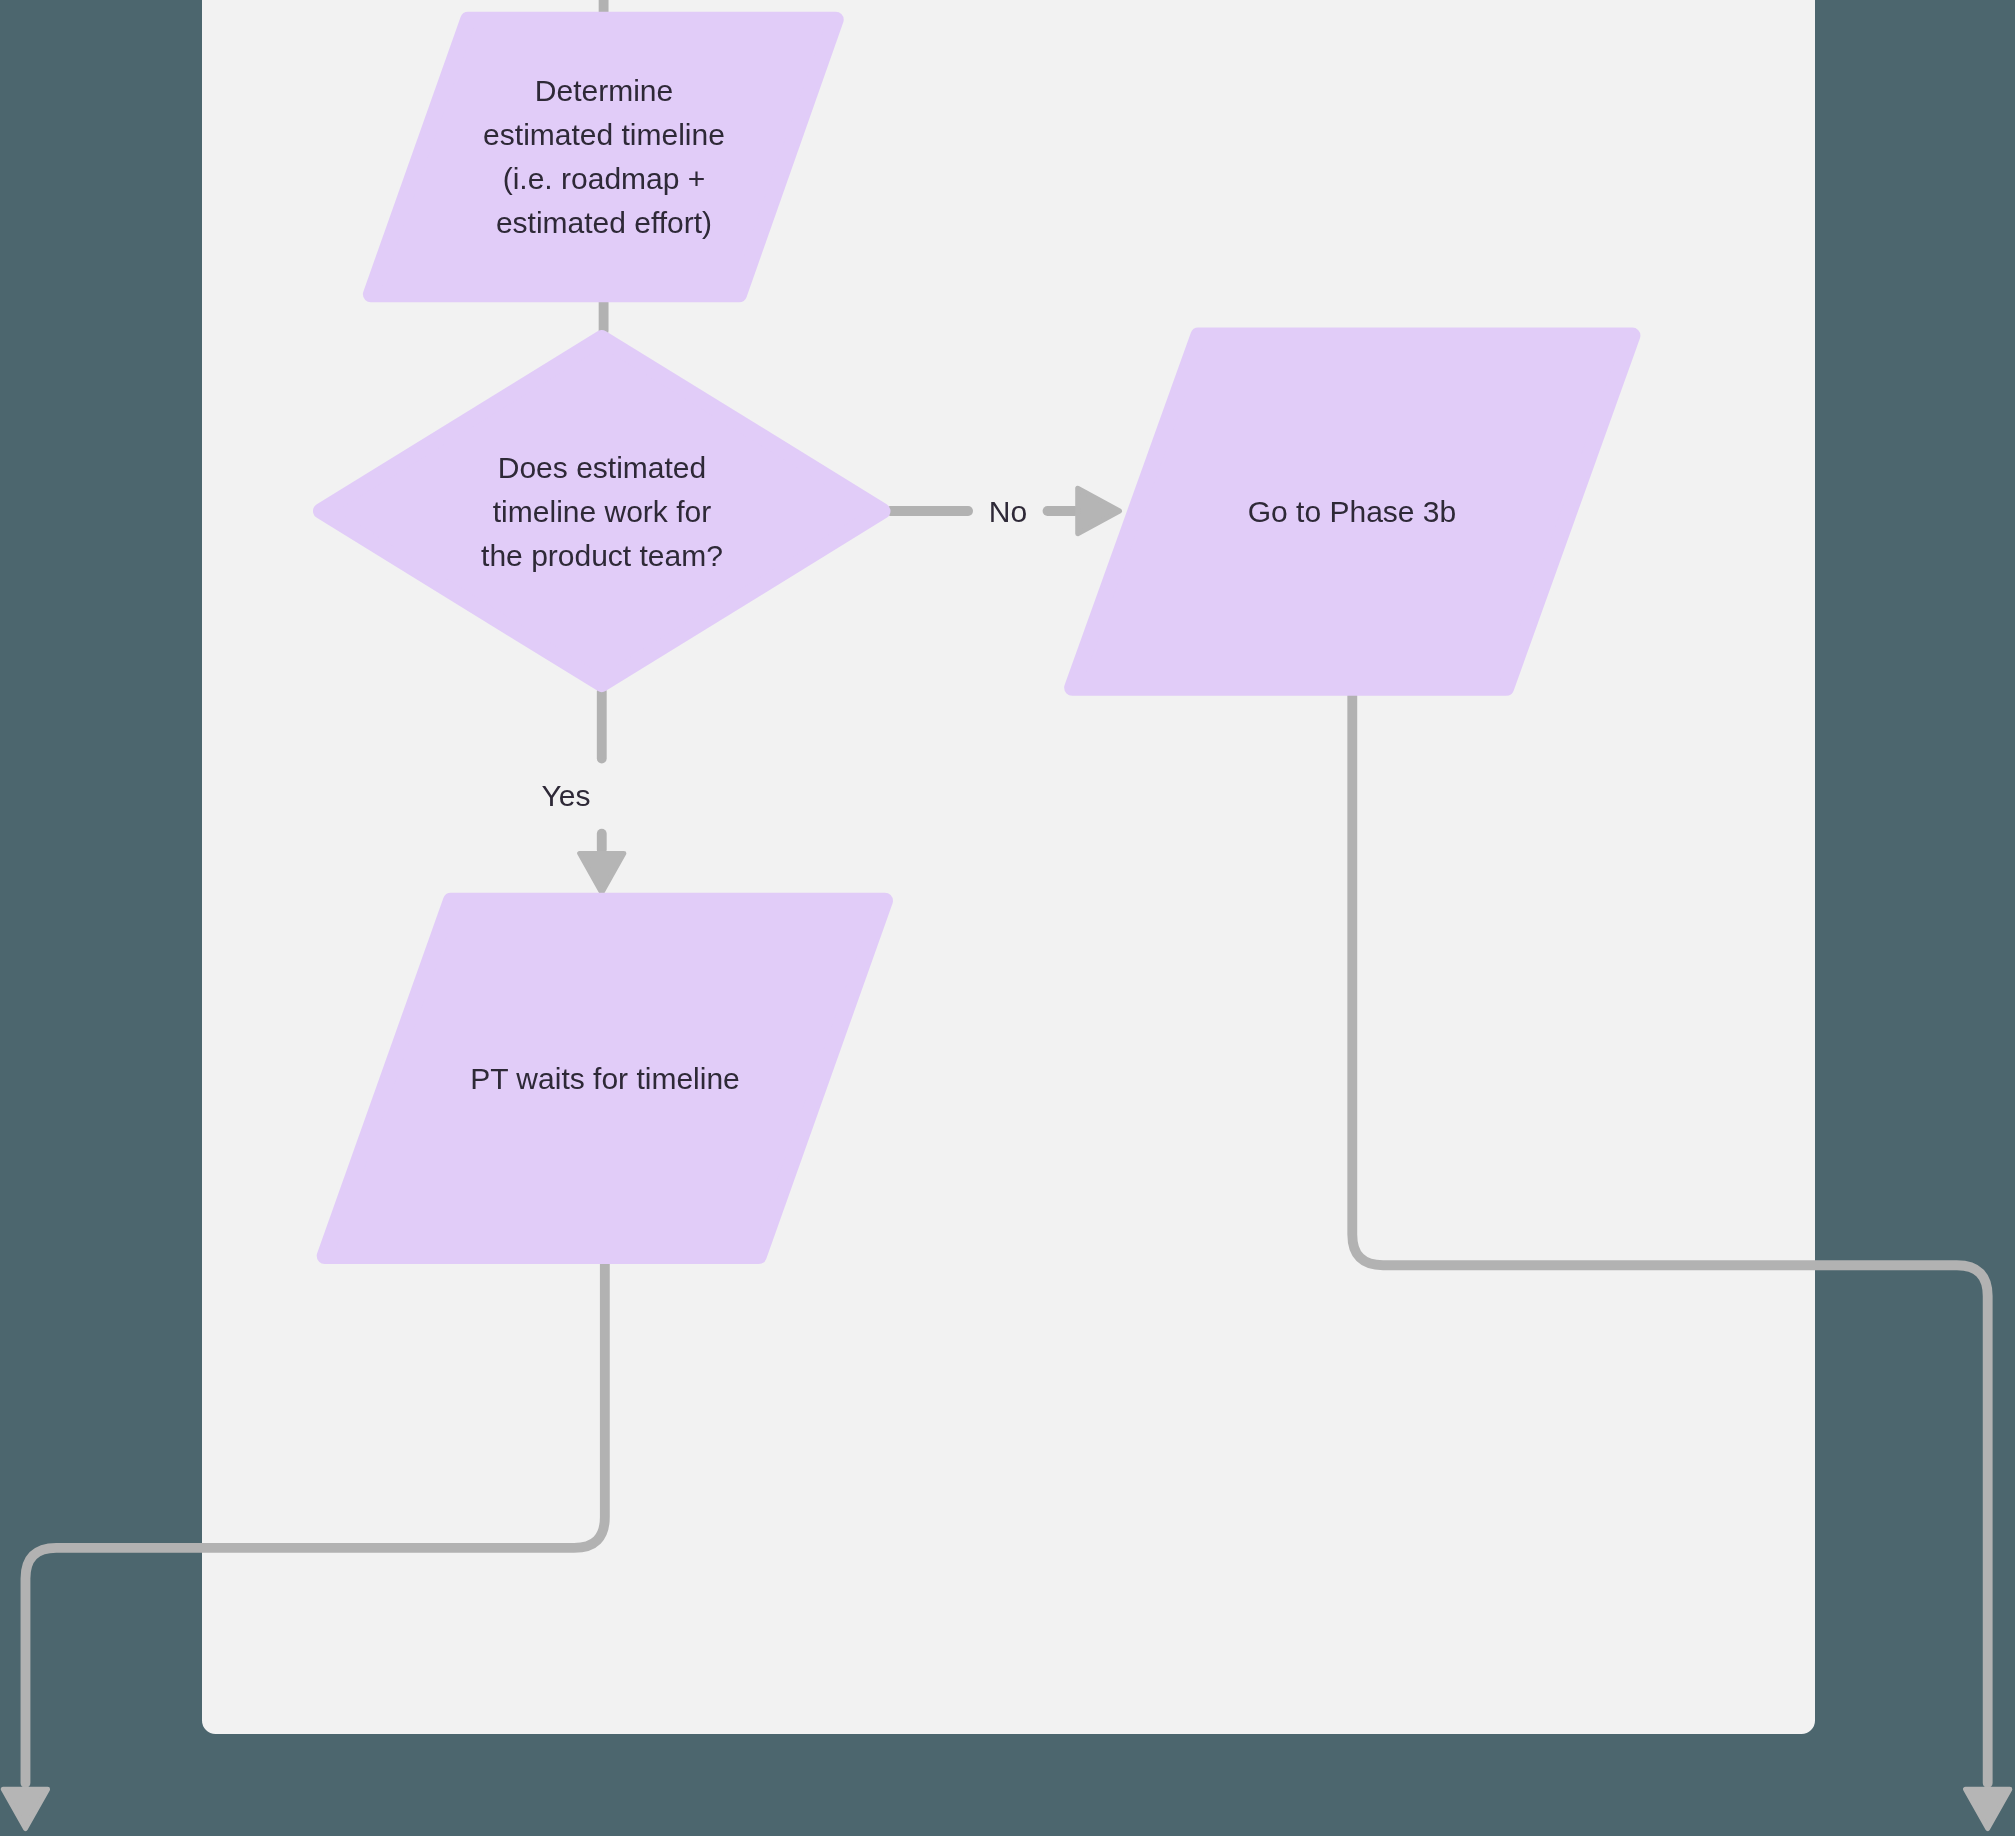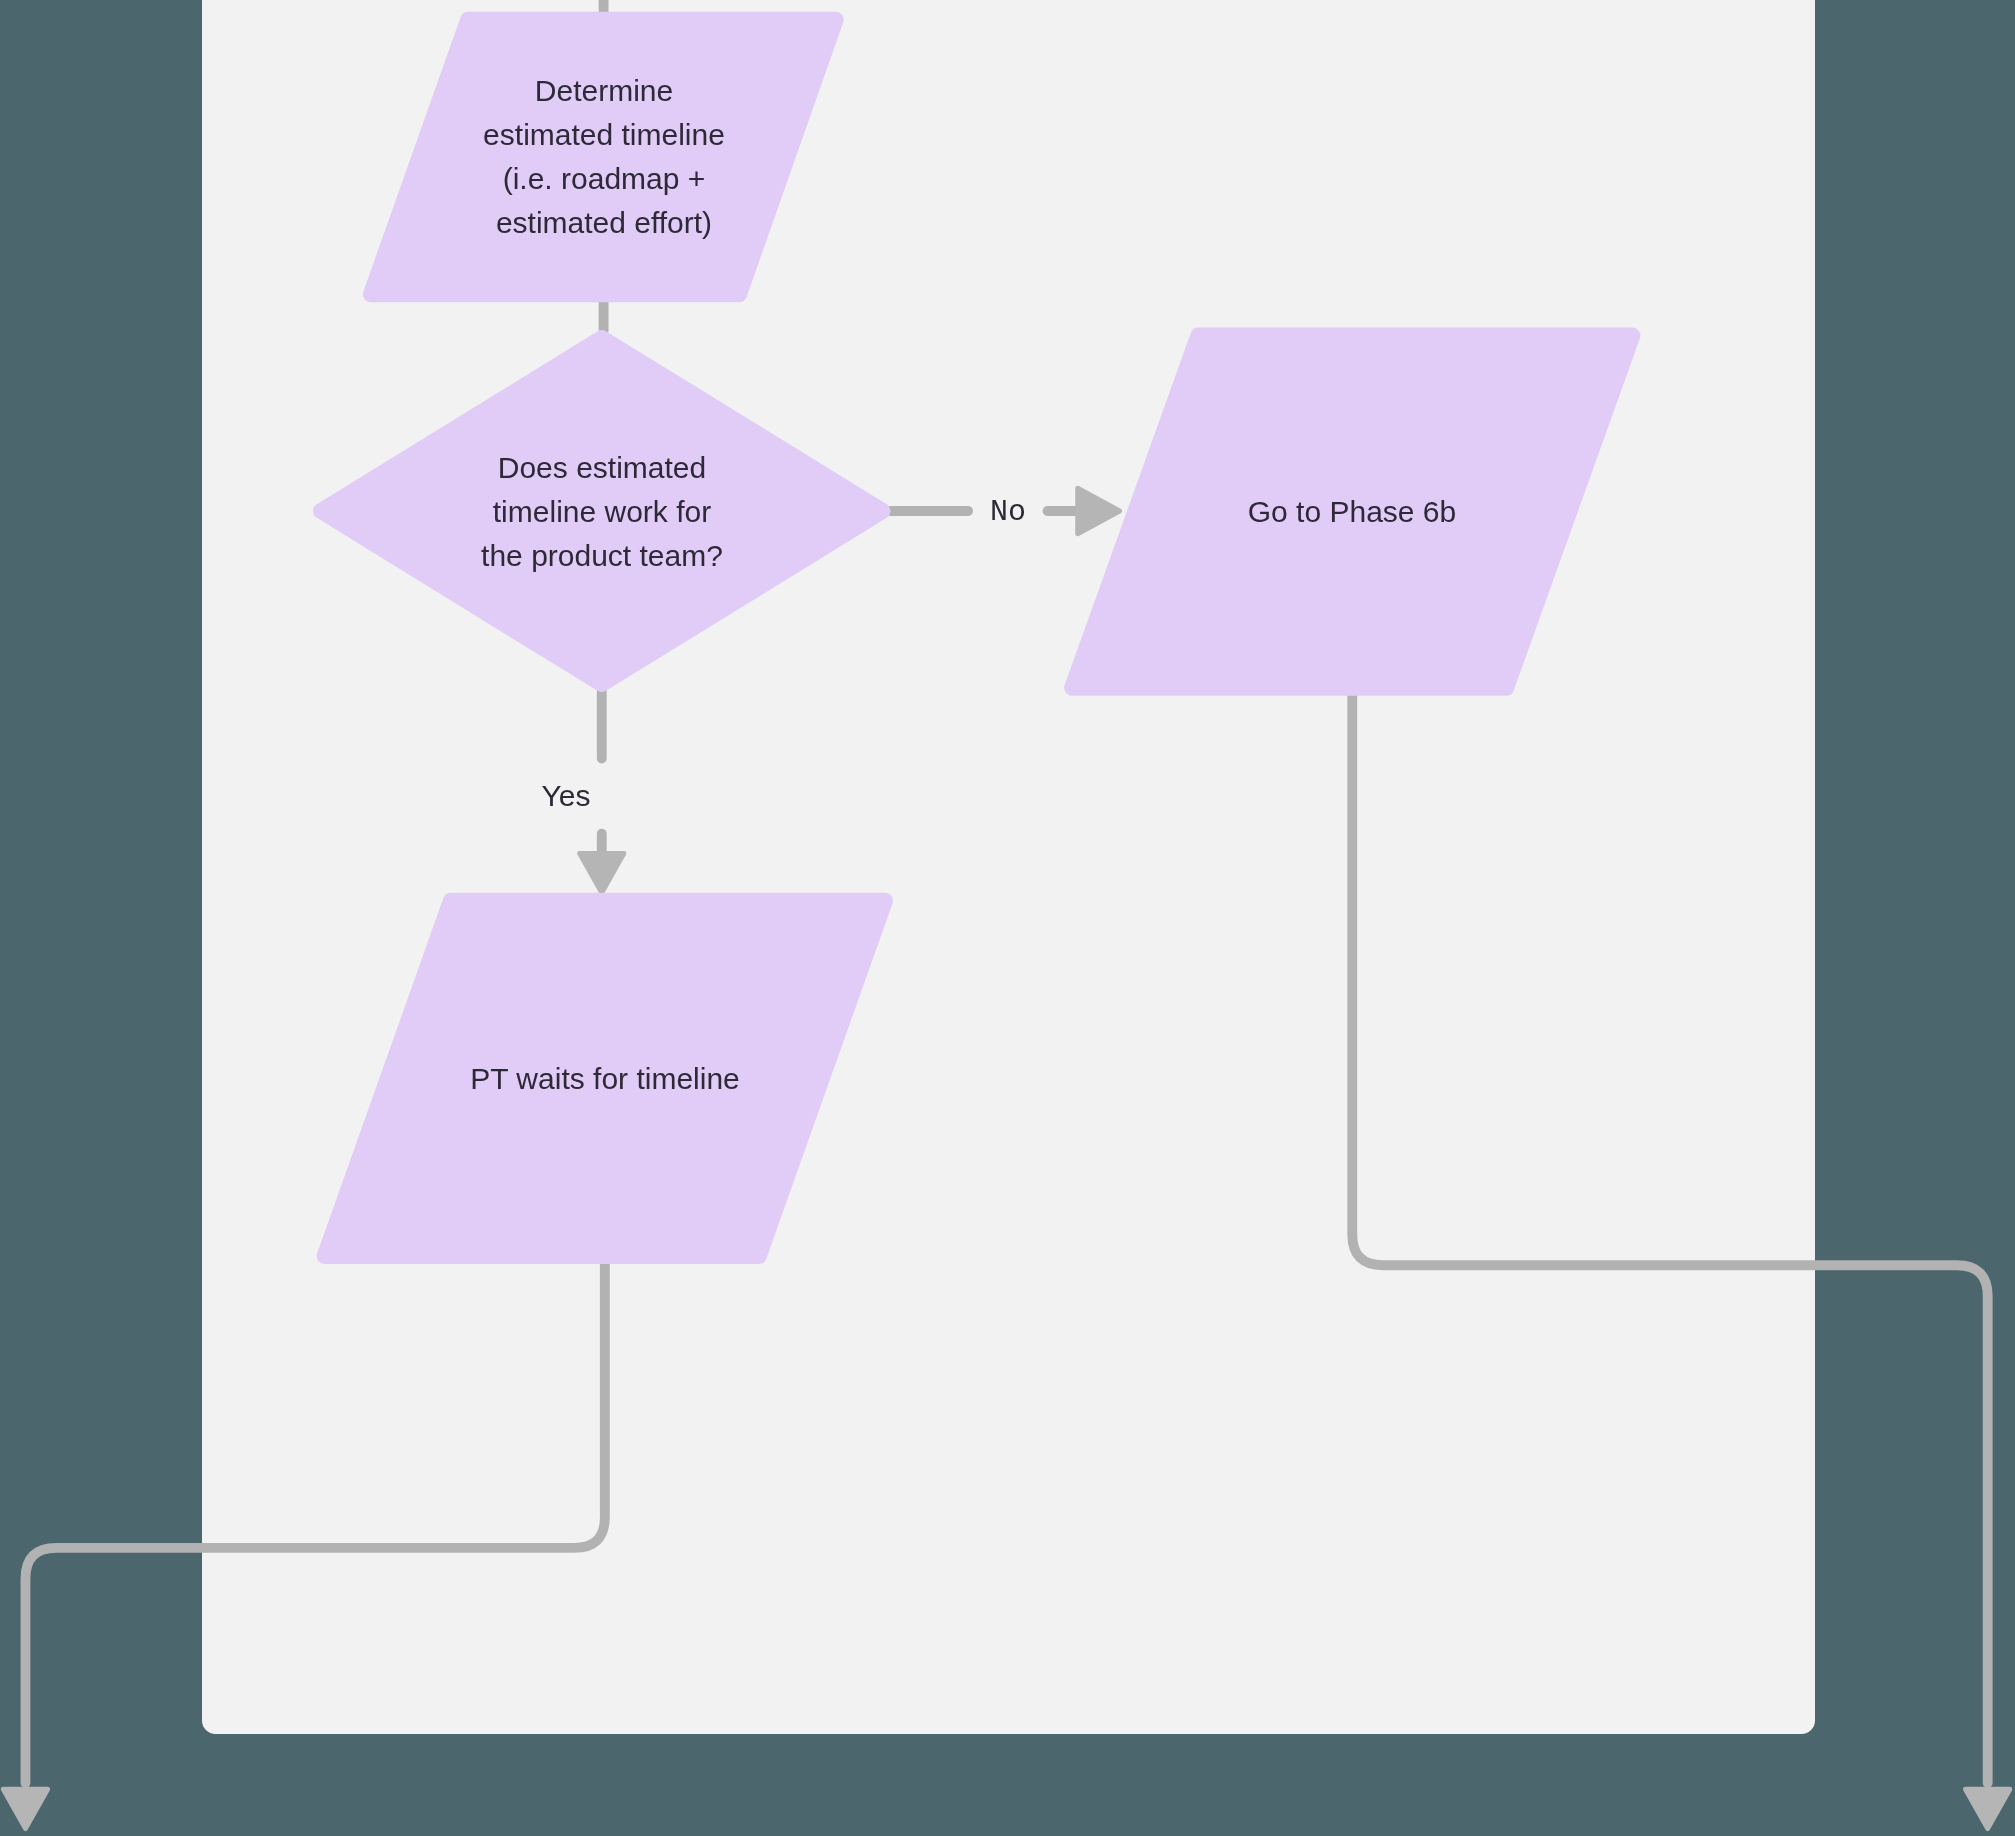--- a/index.html
+++ b/index.html
@@ -109,25 +109,25 @@
   </div>
 
   <div class="label" style="left:604px; top:157px;">
     <div>Determine</div>
     <div>estimated timeline</div>
     <div>(i.e. roadmap +</div>
     <div>estimated effort)</div>
   </div>
 
   <div class="label" style="left:1352px; top:512px;">
-    <div>Go to Phase 6b</div>
+    <div>Go to Phase 3b</div>
   </div>
 
   <div class="label" style="left:605px; top:1079px;">
     <div>PT waits for timeline</div>
   </div>
 
-  <div class="label" style="left:1008px; top:512px;font-family:Liberation Mono, monospace;">No</div>
+  <div class="label" style="left:1008px; top:512px;">No</div>
 
   <div class="label" style="left:566px; top:796px;">Yes</div>
 
 </div>
 
 
 </body></html>

